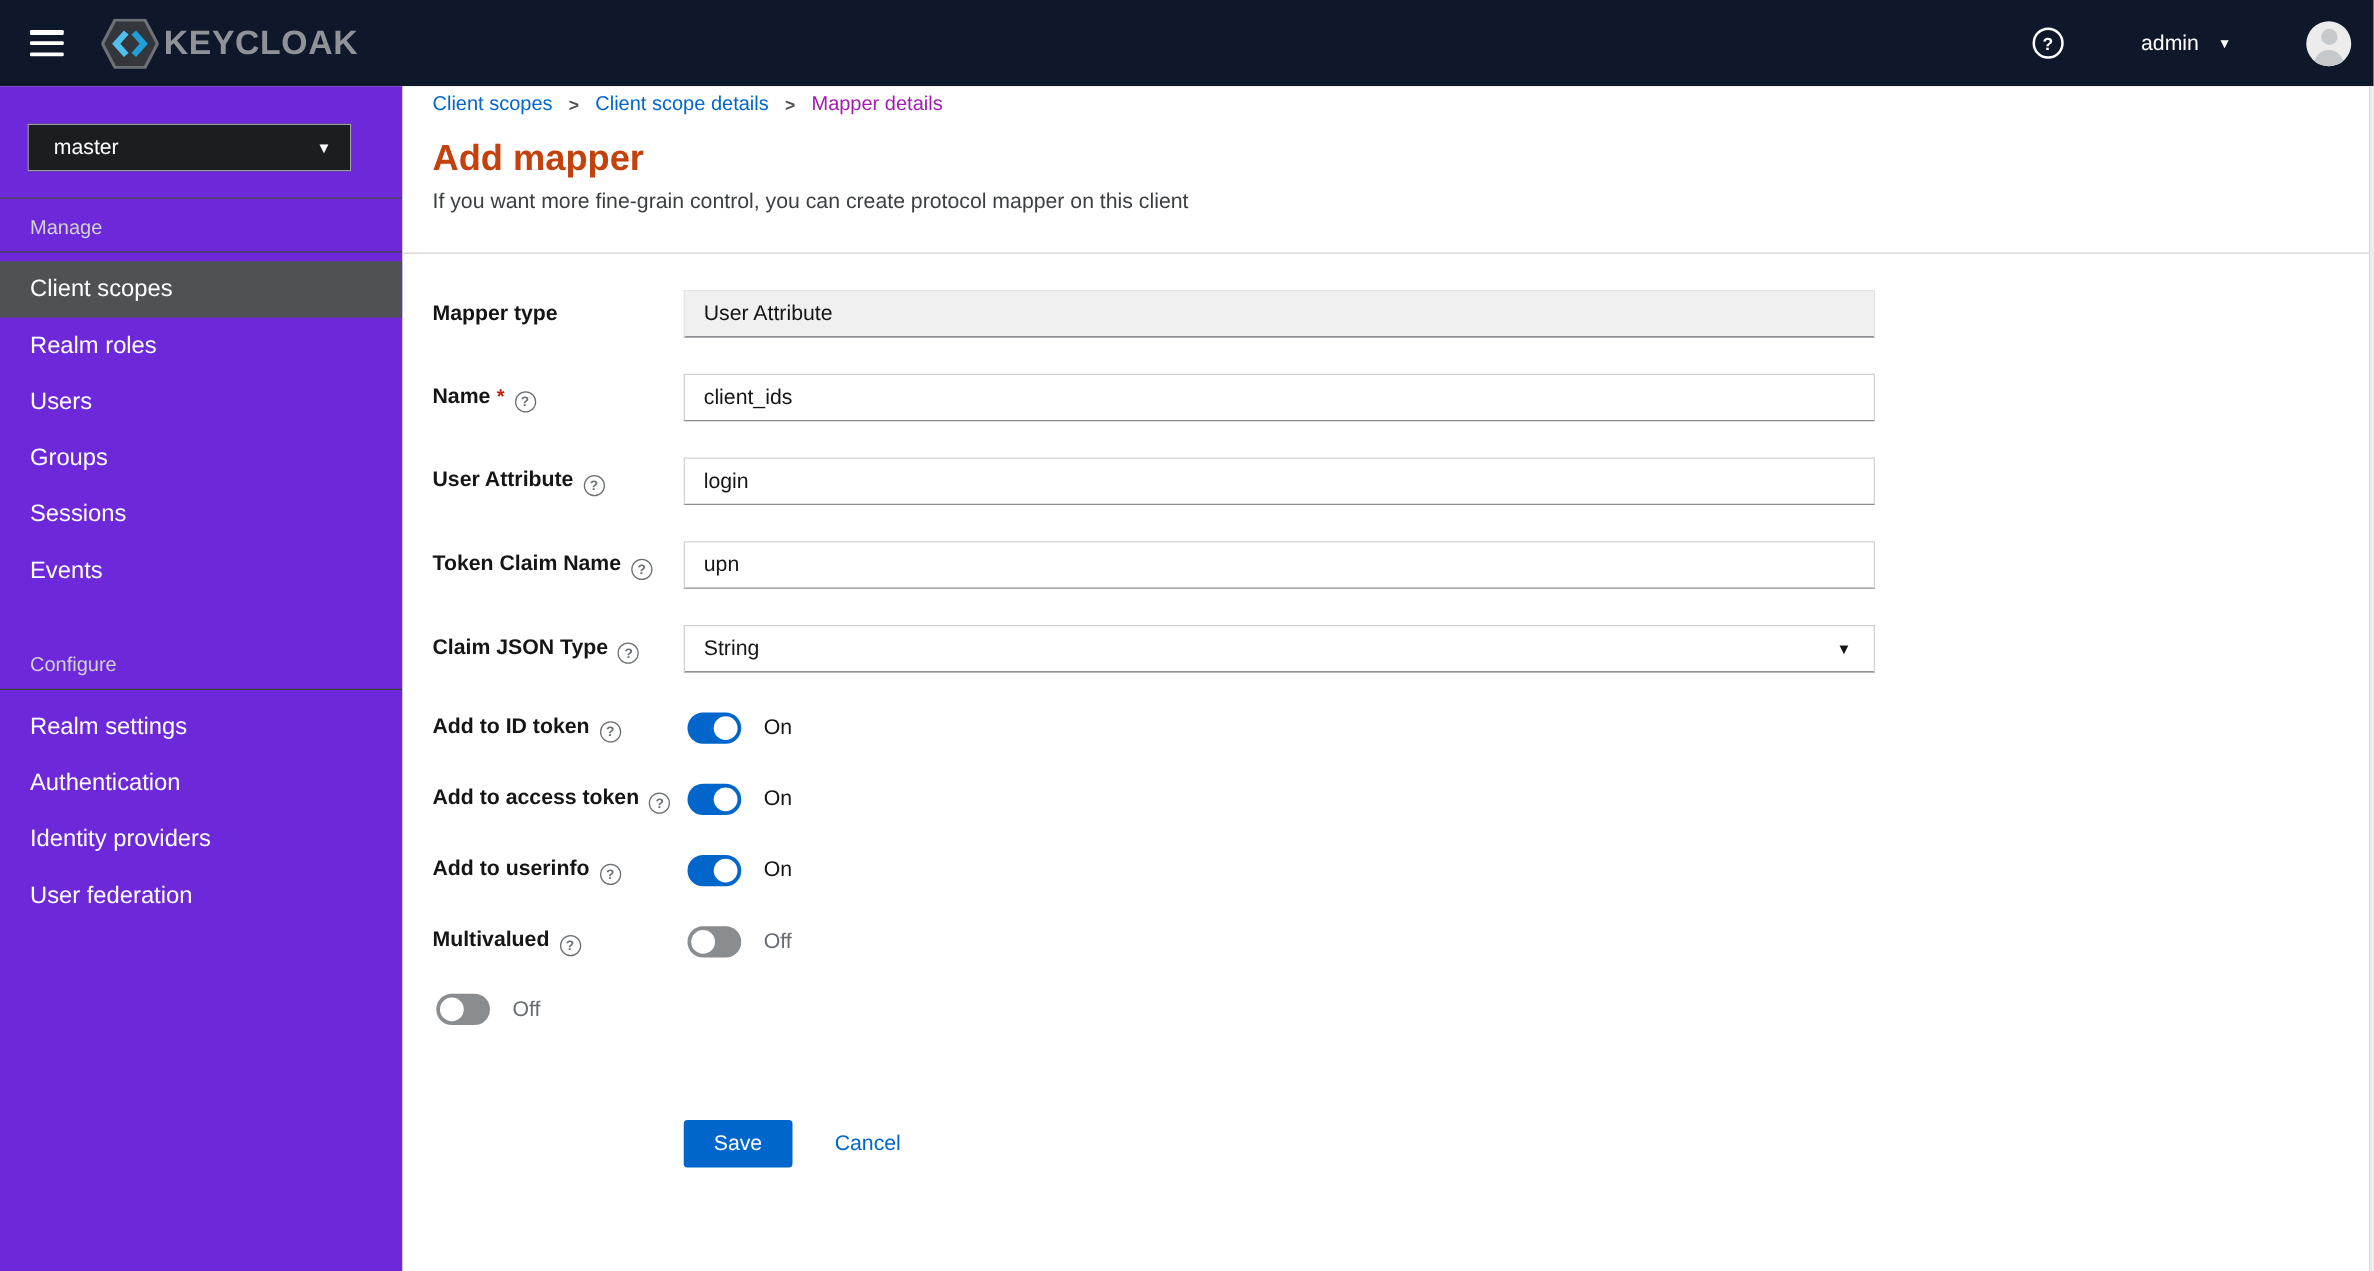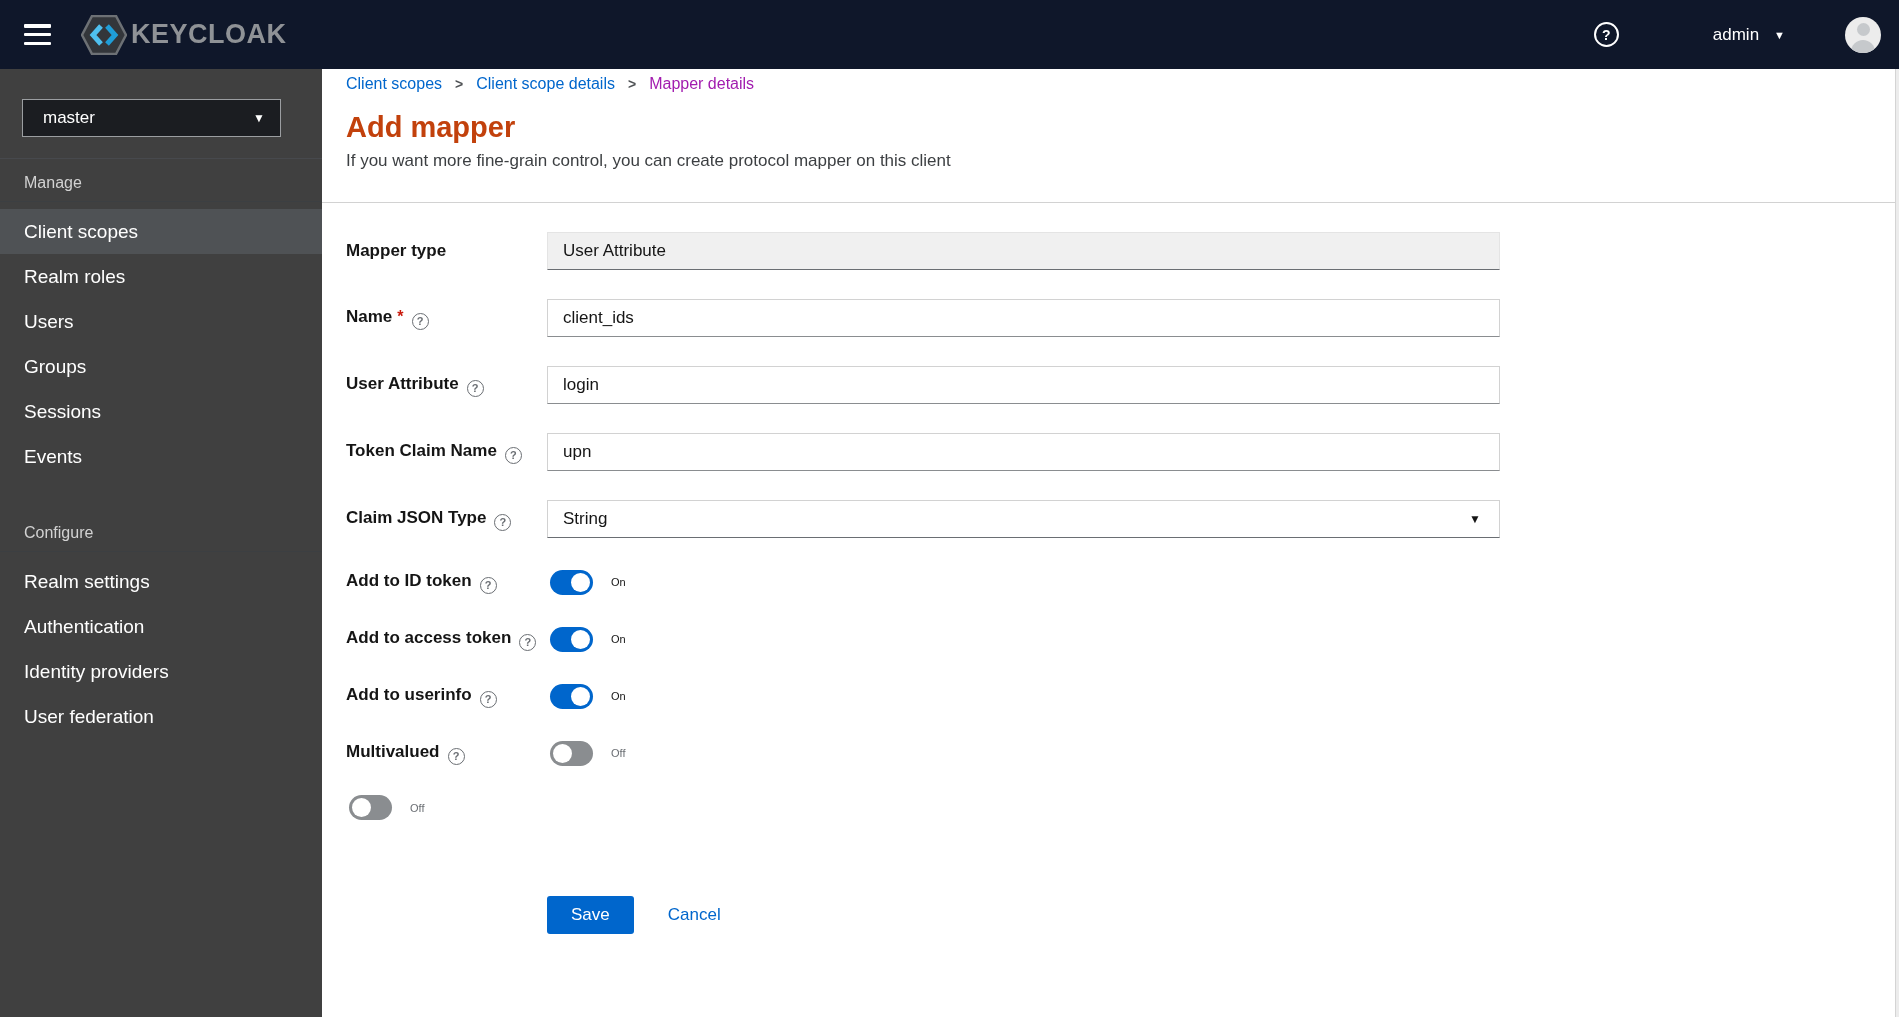--- a/index.html
+++ b/index.html
@@ -11,36 +11,36 @@
             padding:0 18px 0 24px; }
   .hamburger { width:27px; height:21px; display:flex; flex-direction:column;
                justify-content:space-between; background:none; border:none; cursor:pointer; }
   .hamburger span { display:block; height:3.5px; background:#fff; border-radius:1px; }
   .brand { display:flex; align-items:center; margin-left:30px; }
   .brand-text { font-size:27px; font-weight:700; color:#8f9296; letter-spacing:.5px; margin-left:4px; }
   .topbar-right { margin-left:auto; display:flex; align-items:center; }
   .help-btn { width:25px; height:25px; border:2px solid #fff; border-radius:50%;
               background:none; color:#fff; font-size:14px; font-weight:700;
               display:flex; align-items:center; justify-content:center; cursor:pointer; }
-  .user-menu { display:flex; align-items:center; margin-left:94px; background:none;
+  .user-menu { display:flex; align-items:center; margin-left:62px; background:none;
                border:none; color:#fff; font-size:17px; cursor:pointer;
                font-family:"Liberation Sans", sans-serif; }
   .user-caret { font-size:11px; margin-left:15px; color:#fff; }
   .avatar { width:36px; height:36px; border-radius:50%; background:#ececec;
             margin-left:60px; position:relative; overflow:hidden; cursor:pointer; }
   .avatar::before { content:""; position:absolute; width:13px; height:13px; border-radius:50%;
                     background:#c6c9cc; left:11.5px; top:6px; }
   .avatar::after  { content:""; position:absolute; width:24px; height:15px;
                     border-radius:12px 12px 0 0; background:#c6c9cc; left:6px; bottom:-2px; }
 
   
   .app { display:flex; height:948px; }
 
   
-  .sidebar { width:322px; flex-shrink:0; background:#404040; }
+  .sidebar { width:322px; flex-shrink:0; background:#6d28d9; }
   .realm-wrap { padding:30px 0 21px 22px; border-bottom:1px solid #47494d; }
   .realm-btn { width:259px; height:38px; background:#1b1d21; border:1px solid #9b9ea1;
                color:#fff; font-size:17px; display:flex; align-items:center;
                justify-content:space-between; padding:0 15px 0 20px; cursor:pointer;
                font-family:"Liberation Sans", sans-serif; }
   .realm-caret { font-size:12px; color:#fff; }
   .nav-section-title { padding:15px 24px 9px; font-size:16px; color:#d2d2d2; }
   .nav-divider { border:none; border-top:1px solid #3c3f42; }
   .nav-list { list-style:none; padding-top:7px; }
   .nav-item { height:45px; display:flex; align-items:center; padding:0 24px;
@@ -82,21 +82,21 @@
   .select-caret { font-size:12px; color:#151515; }
   .switch-wrap { display:flex; align-items:center; }
   .switch { width:43px; height:25px; border-radius:13px; position:relative;
             cursor:pointer; flex-shrink:0; margin-left:3px; }
   .switch.on  { background:#0066cc; }
   .switch.off { background:#8a8d90; }
   .switch .knob { position:absolute; width:19px; height:19px; border-radius:50%;
                   background:#fff; top:3px; }
   .switch.on  .knob { right:3px; }
   .switch.off .knob { left:3px; }
-  .switch-label { font-size:11px; margin-left:18px; }
+  .switch-label { font-size:17px; margin-left:18px; }
   .switch-label.on  { color:#151515; }
   .switch-label.off { color:#6a6e73; }
 
   .actions { margin-top:71px; margin-left:201px; display:flex; align-items:center; }
   .save-btn { height:38px; padding:0 24px; background:#0066cc; color:#fff; border:none;
               border-radius:3px; font-size:17px; cursor:pointer;
               font-family:"Liberation Sans", sans-serif; }
   .cancel-link { margin-left:34px; color:#0066cc; font-size:17px; text-decoration:none; cursor:pointer; }
 
   .scroll-edge { position:fixed; right:0; top:69px; bottom:0; width:4px;

